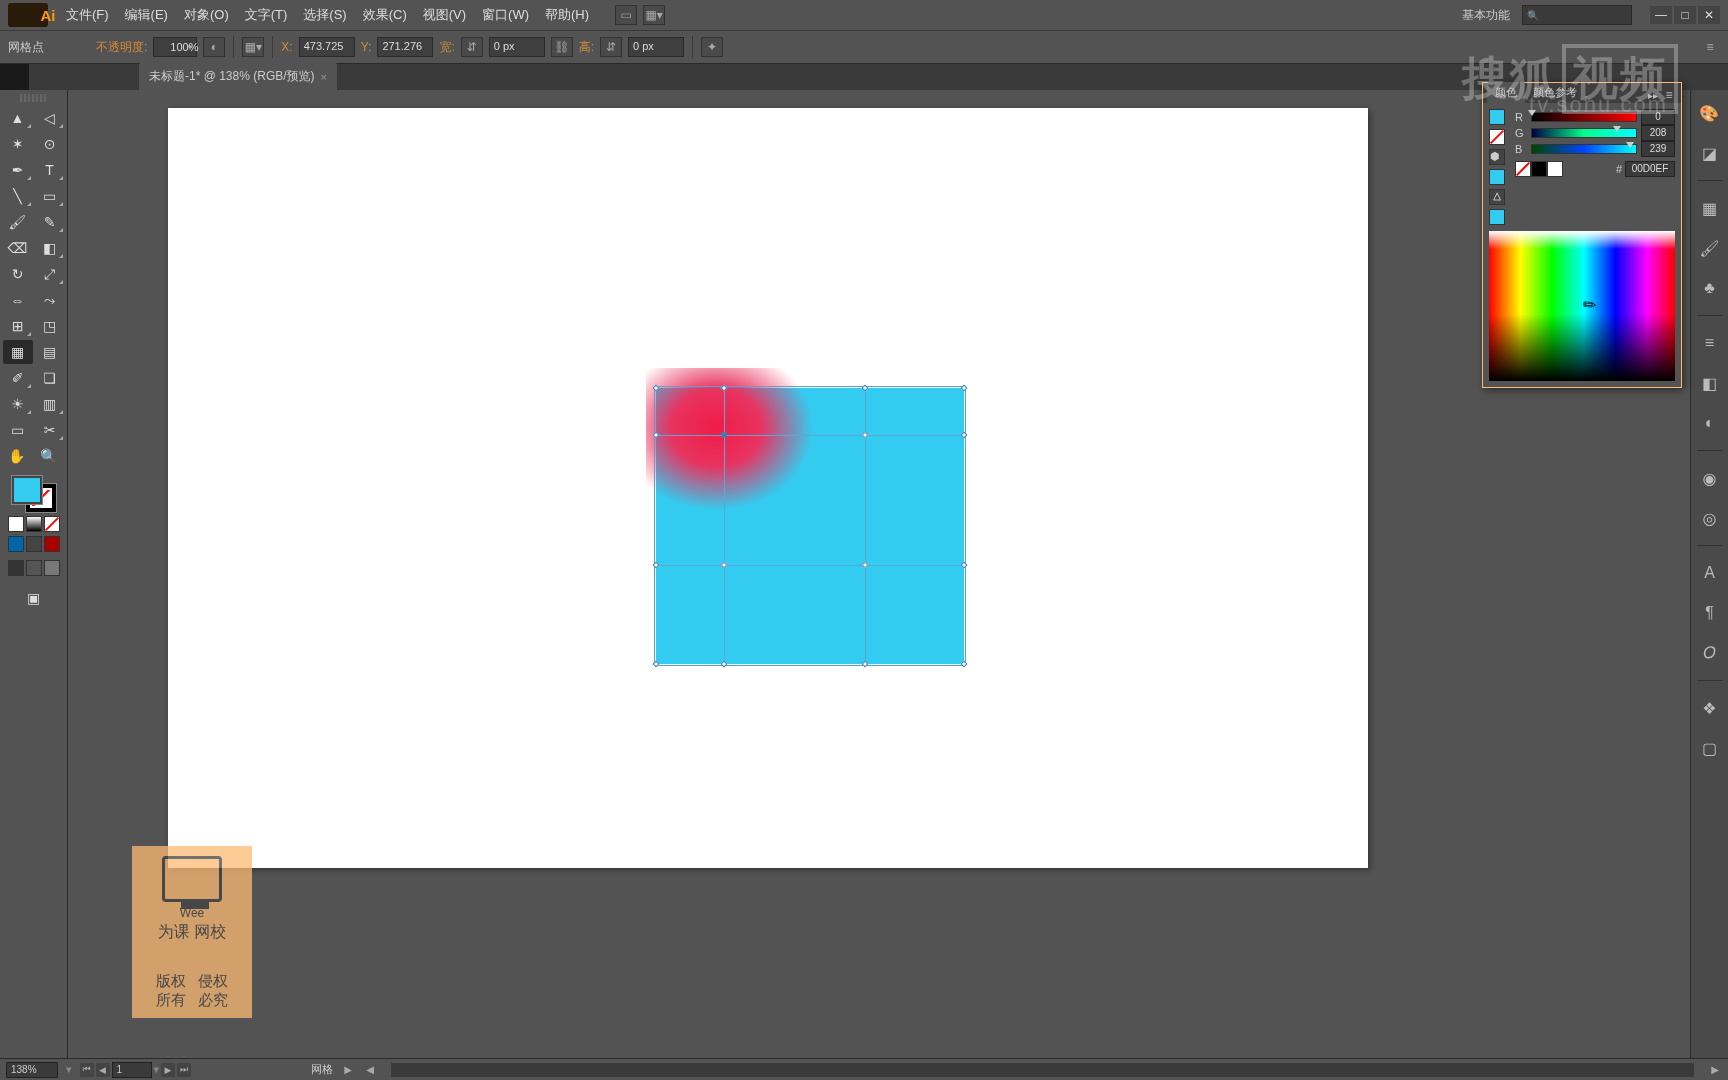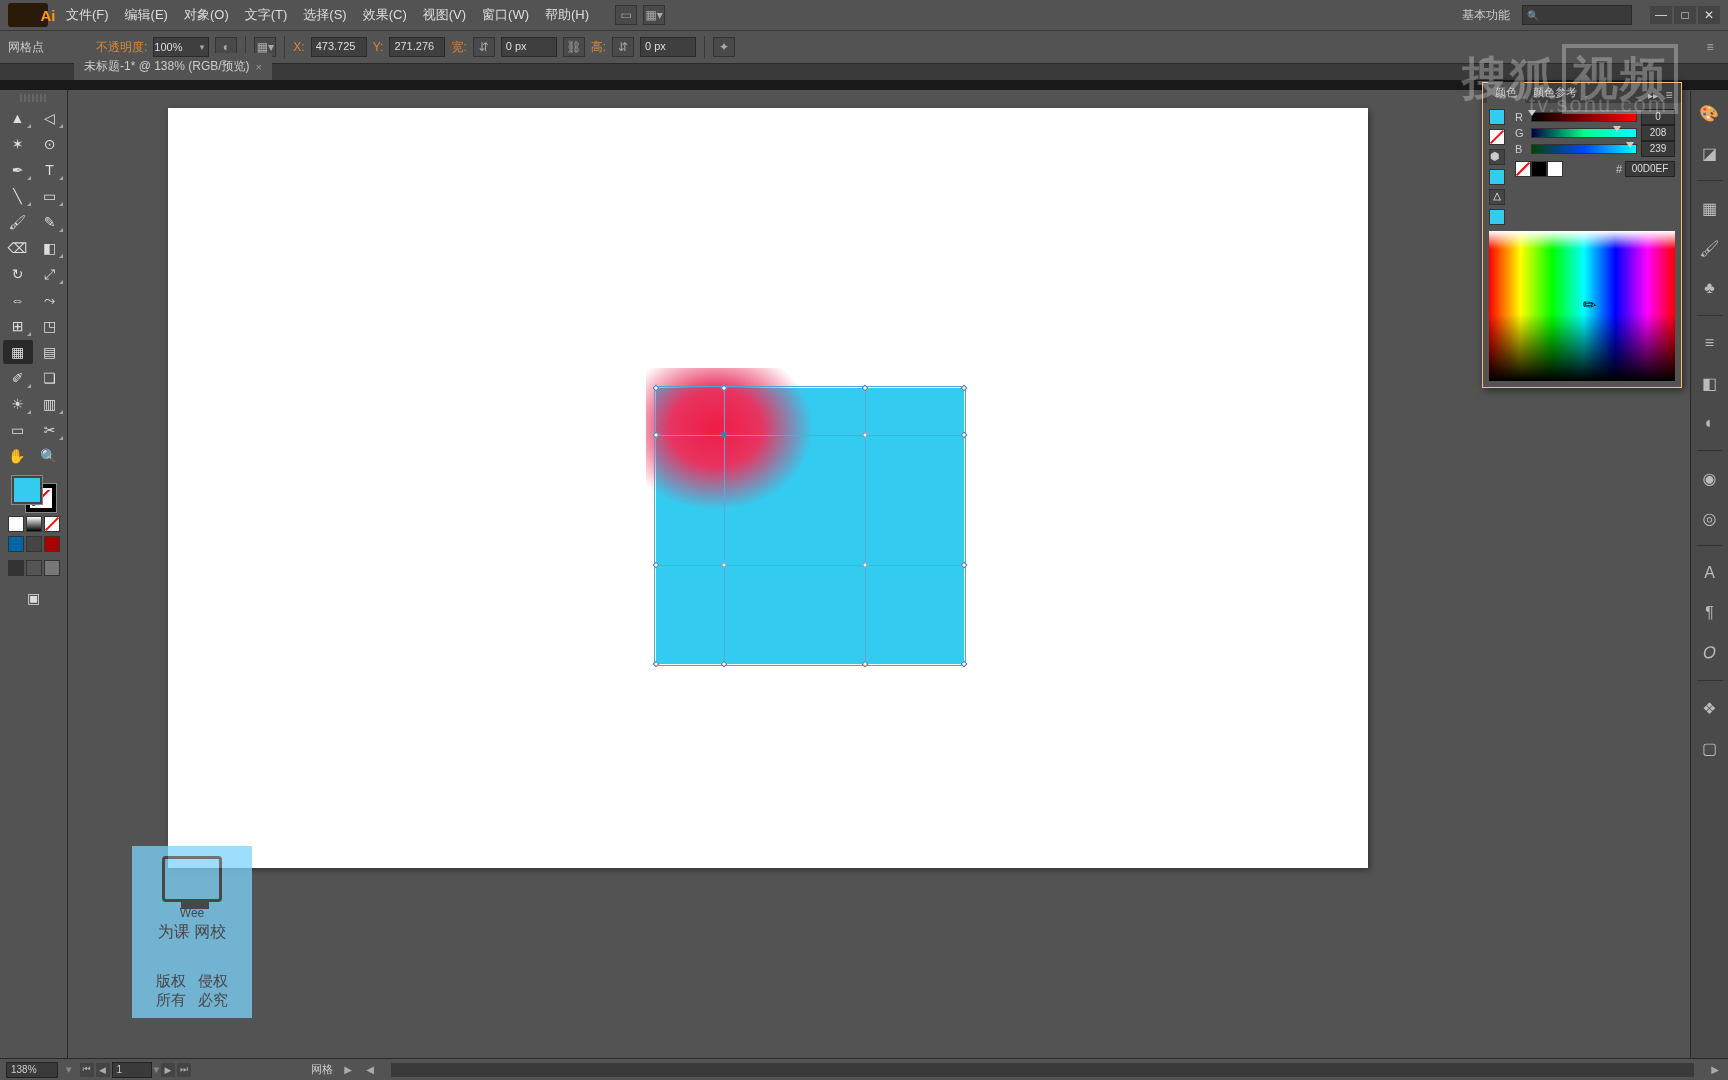--- a/index.html
+++ b/index.html
@@ -14,28 +14,28 @@
 .search-box { background: #3a3a3a; border: 1px solid #2a2a2a; width: 110px; height: 20px; color: #888; font-size: 11px; padding: 0 4px; display: flex; align-items: center; }
 .search-box::before { content: "🔍"; font-size: 10px; margin-right: 4px; opacity: .6; }
 .win-controls { display: flex; gap: 2px; margin-left: 18px; }
 .win-btn { width: 22px; height: 18px; background: #444; color: #ddd; display: flex; align-items: center; justify-content: center; font-size: 12px; cursor: pointer; }
 
 
 .controlbar { height: 34px; background: #535353; border-top: 1px solid #3a3a3a; border-bottom: 1px solid #2a2a2a; display: flex; align-items: center; padding: 0 8px; color: #ccc; font-size: 12px; gap: 6px; }
 .ctrl-label { color: #ccc; font-size: 12px; }
 .ctrl-label.orange { color: #d68a3a; }
 .ctrl-input { background: #3f3f3f; border: 1px solid #2a2a2a; color: #ddd; font-size: 11px; padding: 2px 4px; width: 56px; height: 20px; }
-.ctrl-select { background: #3f3f3f; border: 1px solid #2a2a2a; color: #ddd; font-size: 11px; height: 20px; width: 56px; padding: 0 14px 0 0; position: relative; display: flex; align-items: center; }
+.ctrl-select { background: #3f3f3f; border: 1px solid #2a2a2a; color: #ddd; font-size: 11px; height: 20px; width: 44px; padding: 0 14px 0 16px; position: relative; display: flex; align-items: center; }
 .ctrl-select::after { content: "▾"; position: absolute; right: 4px; color: #aaa; font-size: 9px; }
 .ctrl-icon { width: 22px; height: 20px; background: #4a4a4a; border: 1px solid #333; display: flex; align-items: center; justify-content: center; color: #aaa; font-size: 12px; }
 .ctrl-sep { width: 1px; height: 22px; background: #3a3a3a; margin: 0 2px; }
 .ctrl-expand { width: 20px; height: 20px; color: #aaa; display: flex; align-items: center; justify-content: center; margin-left: auto; }
 
 
-.tabbar { height: 16px; background: #3a3a3a; display: flex; align-items: flex-end; padding-left: 74px; }
+.tabbar { height: 26px; background: #3a3a3a; display: flex; align-items: flex-end; padding-left: 110px; margin-left: 29px; }
 .doc-tab { background: #535353; color: #ccc; font-size: 12px; padding: 5px 10px; border-radius: 2px 2px 0 0; display: flex; align-items: center; gap: 6px; margin-top: 2px; }
 .tab-close { color: #999; font-size: 11px; cursor: pointer; }
 
 
 .main { position: absolute; top: 90px; bottom: 22px; left: 0; right: 0; display: flex; background: #535353; }
 
 
 .tools { width: 68px; background: #535353; border-right: 1px solid #2a2a2a; padding: 4px 2px; }
 .tools-grip { height: 8px; background: repeating-linear-gradient(90deg,#666 0 2px,#535353 2px 4px); margin: 0 18px 4px; }
 .tool-grid { display: grid; grid-template-columns: 30px 30px; gap: 2px; justify-content: center; }
@@ -98,21 +98,21 @@
   linear-gradient(to right, #ff0000 0%, #ffff00 17%, #00ff00 34%, #00ffff 51%, #0000ff 68%, #ff00ff 85%, #ff0000 100%);
 }
 .spectrum-cursor { position:absolute; width:18px; height:18px; transform:translate(-50%,-50%) rotate(-40deg); color:#000; font-size:16px; pointer-events:none; }
 .spectrum-cursor::after { content:"✎"; }
 
 
 .sohu-logo { position:absolute; top:44px; right:50px; font-size:46px; font-weight:900; color:rgba(220,220,220,.35); letter-spacing:2px; z-index:60; font-family: "SimHei", sans-serif; }
 .sohu-logo .box { display:inline-block; border:4px solid rgba(220,220,220,.35); padding:0 6px; margin-left:4px; }
 .sohu-url { position:absolute; top:92px; right:60px; font-size:22px; color:rgba(210,210,210,.3); z-index:60; letter-spacing:2px; }
 
-.bl-logo { position:absolute; left:64px; bottom:40px; width:120px; height:172px; background:#7dd3fc; opacity:.75; z-index:40; display:flex; flex-direction:column; align-items:center; justify-content:flex-start; padding-top:10px; font-size:12px; color:#444; }
+.bl-logo { position:absolute; left:64px; bottom:40px; width:120px; height:172px; background:#fdba74; opacity:.75; z-index:40; display:flex; flex-direction:column; align-items:center; justify-content:flex-start; padding-top:10px; font-size:12px; color:#444; }
 .bl-logo .screen { width:60px; height:46px; border:3px solid #444; border-radius:4px; margin-bottom:4px; position:relative; }
 .bl-logo .screen::after { content:""; position:absolute; left:16px; bottom:-10px; width:28px; height:8px; background:#444; }
 .bl-logo .row { display:flex; gap:12px; margin-top:auto; margin-bottom:8px; font-size:15px; }
 
 .promo-text { position:absolute; left:100px; bottom:115px; font-size:32px; font-weight:700; color:#c62838; z-index:45; font-family:"KaiTi","STKaiti",serif; text-shadow: 0 0 2px rgba(255,255,255,.4); letter-spacing:1px; }
 
 
 .statusbar { position:absolute; left:0; right:0; bottom:0; height:22px; background:#535353; border-top:1px solid #2a2a2a; display:flex; align-items:center; color:#ccc; font-size:11px; padding:0 6px; gap:8px; }
 .status-zoom { background:#3a3a3a; border:1px solid #222; width:52px; height:16px; font-size:10px; display:flex; align-items:center; padding:0 4px; }
 .status-nav { display:flex; gap:2px; align-items:center; }

